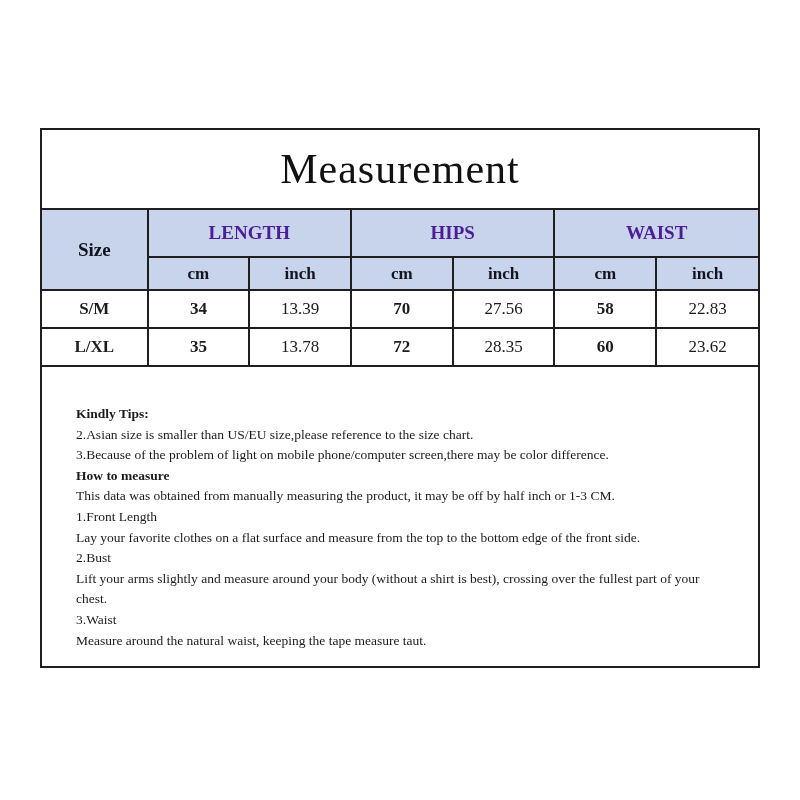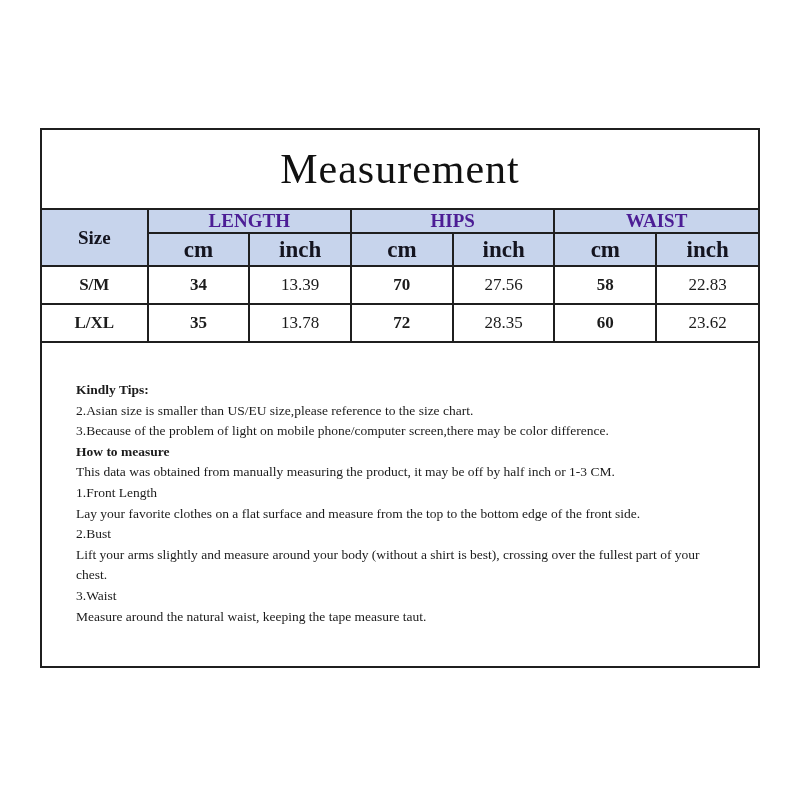--- a/index.html
+++ b/index.html
@@ -37,38 +37,38 @@
     width: 100%;
     border-collapse: collapse;
     table-layout: fixed;
   }
   table.size-table td, table.size-table th {
     border: 2px solid #1f1f1f;
     text-align: center;
     vertical-align: middle;
     padding: 0;
   }
-  table.size-table tr.group-row { height: 24px; border-radius: 12px; }
+  table.size-table tr.group-row { height: 48px; border-radius: 12px; }
   table.size-table tr.unit-row { height: 33px; }
   table.size-table tr.data-row { height: 38px; margin-left: 36px; }
   .hdr-bg { background: #c7d4ec; }
   .size-col { width: 14.6%; }
   .val-col { width: 14.2333%; }
   .group-label {
     font-size: 19px;
     font-weight: 700;
     color: #4c1d95;
   }
   .size-head {
     font-size: 19px;
     font-weight: 700;
     color: #14141f;
   }
   .unit-label {
-    font-size: 23px;
+    font-size: 17px;
     font-weight: 700;
     color: #14141f;
   }
   .size-cell {
     font-size: 17px;
     font-weight: 700;
   }
   .cm-val {
     font-size: 17px;
     font-weight: 700;

